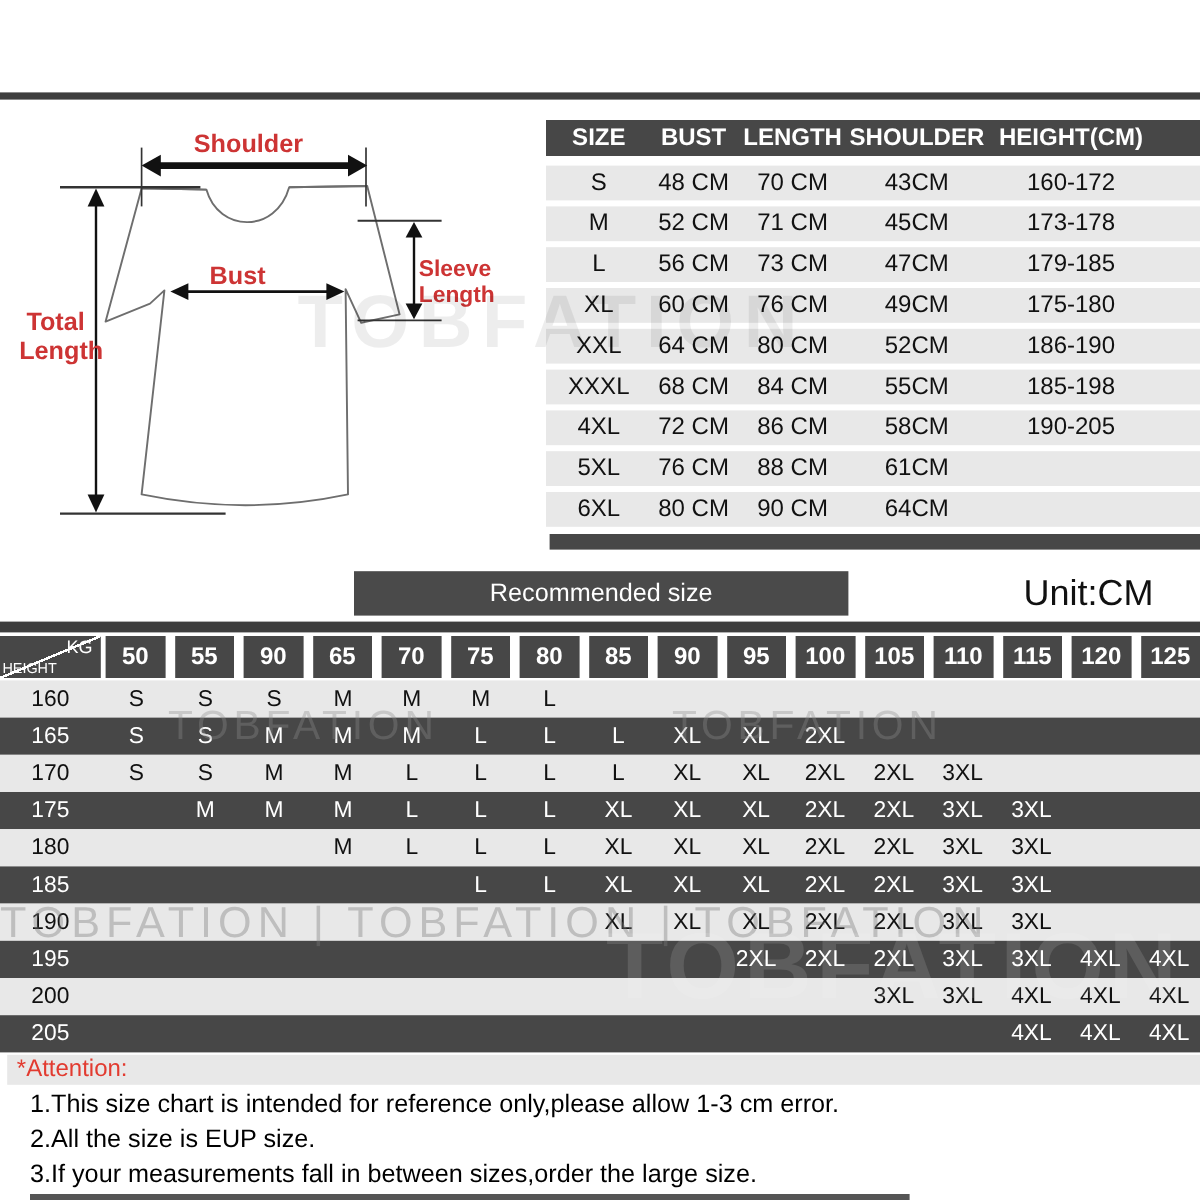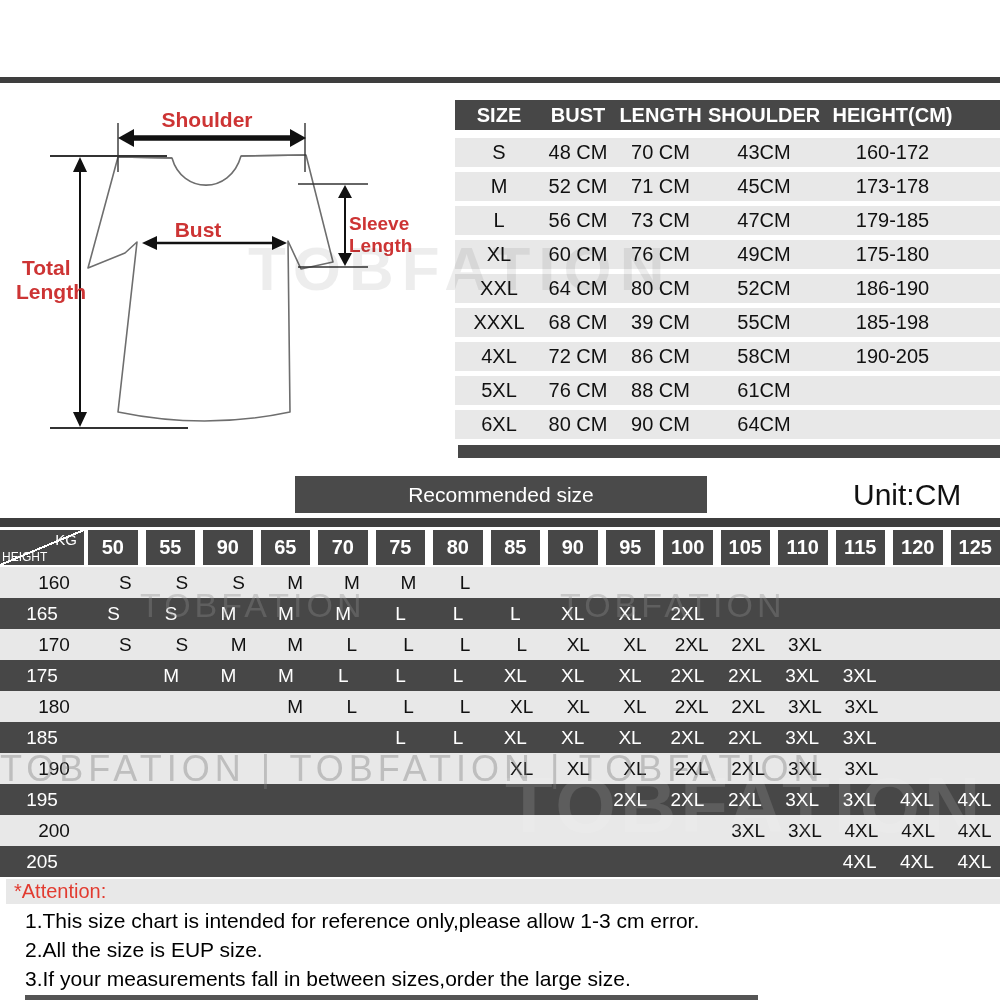--- a/index.html
+++ b/index.html
@@ -38,21 +38,21 @@
   .mx-header{position:absolute;left:0;top:530px;width:1000px;height:35px;display:flex;}
   .mx-corner{position:relative;width:84px;height:35px;background:var(--dark,#474747);margin-right:4px;
     background-image:linear-gradient(to bottom right,transparent calc(50% - 1px),#fff calc(50% - 1px),#fff calc(50% + 1px),transparent calc(50% + 1px));}
   .mx-corner .kg{position:absolute;top:1px;right:7px;color:#fff;font-size:15px;}
   .mx-corner .hgt{position:absolute;bottom:1px;left:2px;color:#fff;font-size:12px;}
   .mx-weights{flex:1;display:grid;grid-template-columns:repeat(16,1fr);gap:8px;}
   .mx-hcell{background:var(--dark,#474747);color:#fff;font-size:20px;font-weight:600;
     display:flex;align-items:center;justify-content:center;}
   .mx-rows{position:absolute;left:0;top:567px;width:1000px;}
   .mx-row{display:flex;height:31px;line-height:31px;font-size:19px;}
-  .mx-row.light{background:var(--rowlight,#e8e8e8);color:#111;padding-left:12px;}
+  .mx-row.light{background:var(--rowlight,#e8e8e8);color:#111;}
   .mx-row.dark{background:var(--dark,#474747);color:#fff;}
   .mx-label{width:84px;text-align:center;margin-right:4px;}
   .mx-grid{flex:1;display:grid;grid-template-columns:repeat(16,1fr);gap:6px;}
   .mx-cell{text-align:center;}
 
   
   .attention-band{position:absolute;left:6px;top:879px;width:1000px;height:25px;background:var(--rowlight,#e8e8e8);
     line-height:25px;padding-left:8px;box-sizing:border-box;color:var(--attred,#e23b30);font-size:20px;}
   .notes{position:absolute;left:25px;top:906px;width:960px;font-size:21px;color:#000;}
   .note-line{height:29px;line-height:29px;}
@@ -149,21 +149,21 @@
         <div class="st-row">
           <span class="st-c st-c0">XXL</span>
           <span class="st-c st-c1">64 CM</span>
           <span class="st-c st-c2">80 CM</span>
           <span class="st-c st-c3">52CM</span>
           <span class="st-c st-c4">186-190</span>
         </div>
         <div class="st-row">
           <span class="st-c st-c0">XXXL</span>
           <span class="st-c st-c1">68 CM</span>
-          <span class="st-c st-c2">39 CM</span>
+          <span class="st-c st-c2">84 CM</span>
           <span class="st-c st-c3">55CM</span>
           <span class="st-c st-c4">185-198</span>
         </div>
         <div class="st-row">
           <span class="st-c st-c0">4XL</span>
           <span class="st-c st-c1">72 CM</span>
           <span class="st-c st-c2">86 CM</span>
           <span class="st-c st-c3">58CM</span>
           <span class="st-c st-c4">190-205</span>
         </div>

